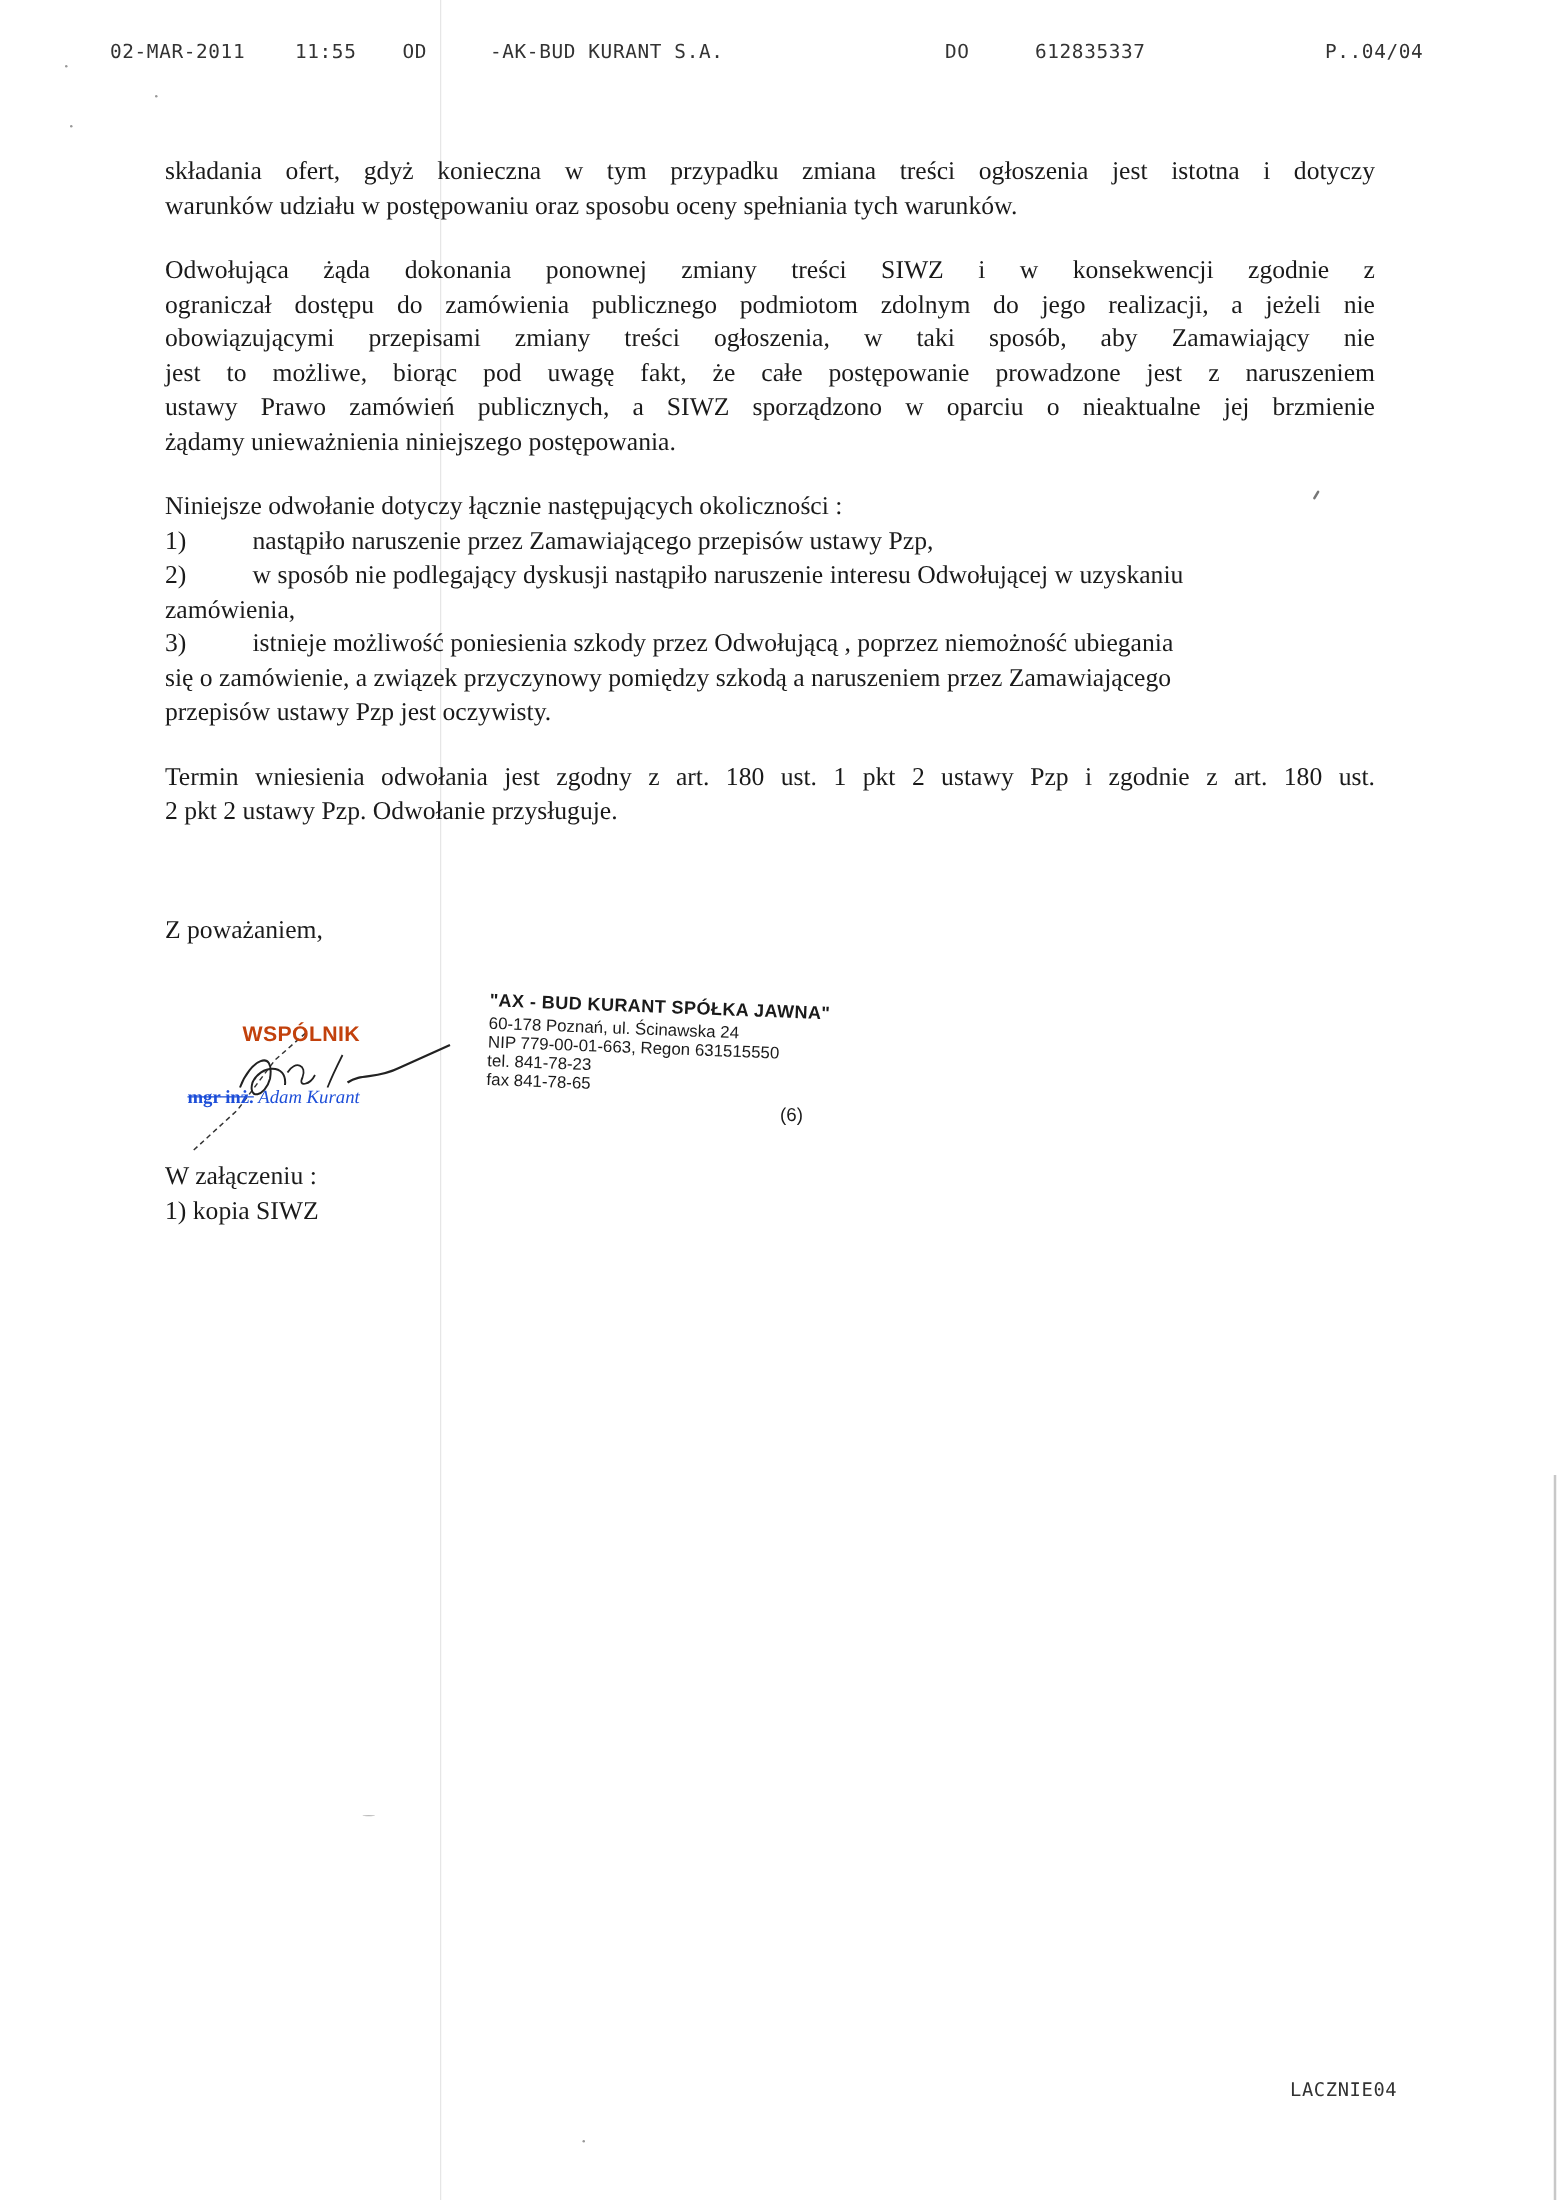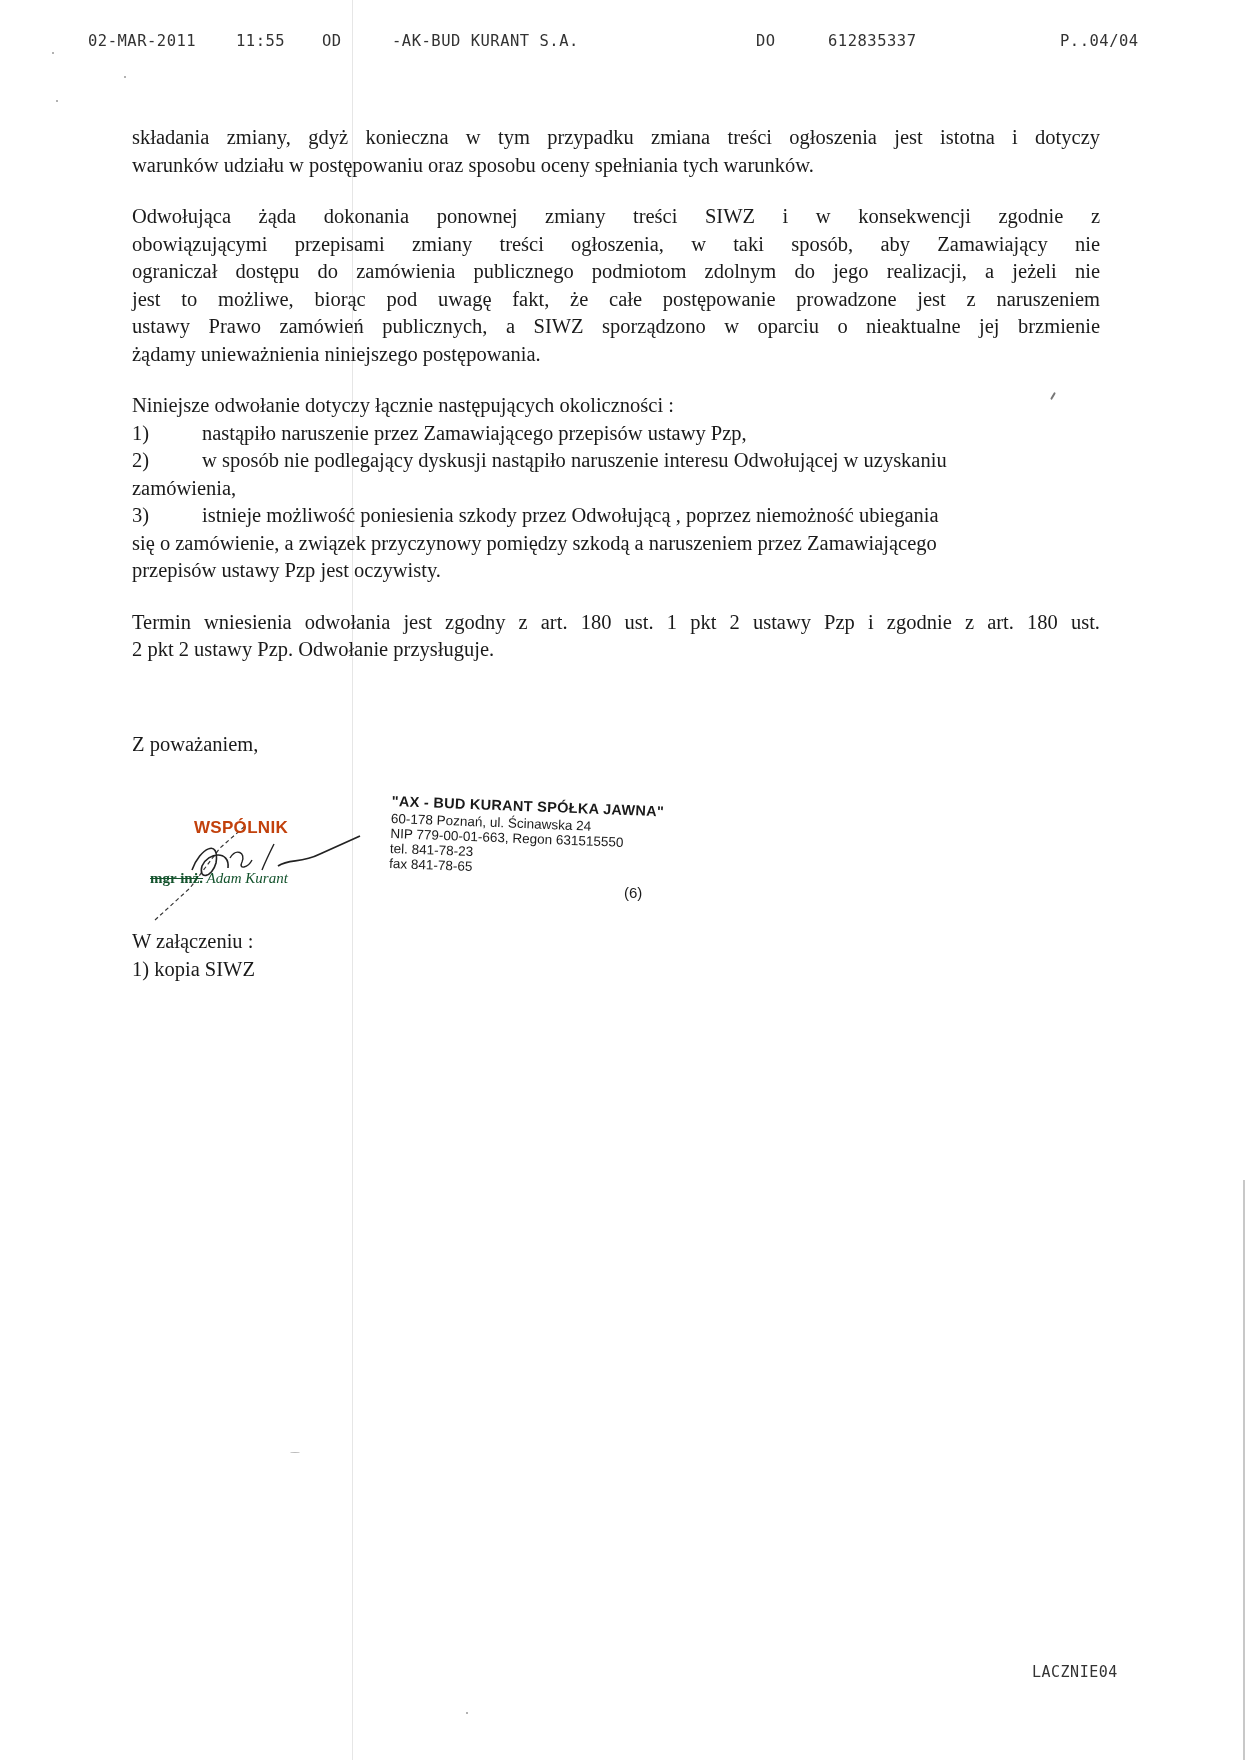--- a/index.html
+++ b/index.html
@@ -87,21 +87,21 @@
       color: #c2410c;
       letter-spacing: 0.3px;
     }
     .sig-name {
       position: absolute;
       left: 0;
       top: 62px;
       font-family: "Liberation Serif", serif;
       font-style: italic;
       font-size: 15px;
-      color: #14532d;
+      color: #1d4ed8;
       white-space: nowrap;
     }
     .sig-name b { font-style: normal; text-decoration: line-through; }
     .sig-svg { position: absolute; left: 0; top: 0; }
 
     .stamp {
       position: absolute;
       left: 392px;
       top: 792px;
       width: 260px;
@@ -163,28 +163,28 @@
   <span class="fh-time">11:55</span>
   <span class="fh-od">OD</span>
   <span class="fh-from">-AK-BUD KURANT S.A.</span>
   <span class="fh-do">DO</span>
   <span class="fh-num">612835337</span>
   <span class="fh-page">P..04/04</span>
 </div>
 
 <div class="content">
   <p class="para">
-    <span class="justify-line">składania zmiany, gdyż konieczna w tym przypadku zmiana treści ogłoszenia  jest istotna i dotyczy</span>
+    <span class="justify-line">składania ofert, gdyż konieczna w tym przypadku zmiana treści ogłoszenia  jest istotna i dotyczy</span>
     <span class="last-line">warunków udziału w postępowaniu  oraz sposobu oceny spełniania tych warunków.</span>
   </p>
 
   <p class="para">
     <span class="justify-line">Odwołująca żąda dokonania ponownej zmiany treści SIWZ i w konsekwencji zgodnie z</span>
+    <span class="justify-line">ograniczał dostępu do zamówienia publicznego podmiotom zdolnym do jego realizacji, a jeżeli nie</span>
     <span class="justify-line">obowiązującymi przepisami zmiany  treści ogłoszenia, w taki sposób,  aby  Zamawiający nie</span>
-    <span class="justify-line">ograniczał dostępu do zamówienia publicznego podmiotom zdolnym do jego realizacji, a jeżeli nie</span>
     <span class="justify-line">jest to możliwe, biorąc pod uwagę fakt, że całe postępowanie prowadzone jest z naruszeniem</span>
     <span class="justify-line">ustawy Prawo zamówień publicznych, a SIWZ sporządzono w oparciu o nieaktualne jej brzmienie</span>
     <span class="last-line">żądamy unieważnienia niniejszego postępowania.</span>
   </p>
 
   <div class="para">
     <span class="last-line">Niniejsze odwołanie dotyczy łącznie następujących  okoliczności :</span>
     <span class="list-item">
       <span class="list-num">1)</span><span>nastąpiło naruszenie przez Zamawiającego przepisów ustawy Pzp,</span>
     </span>

